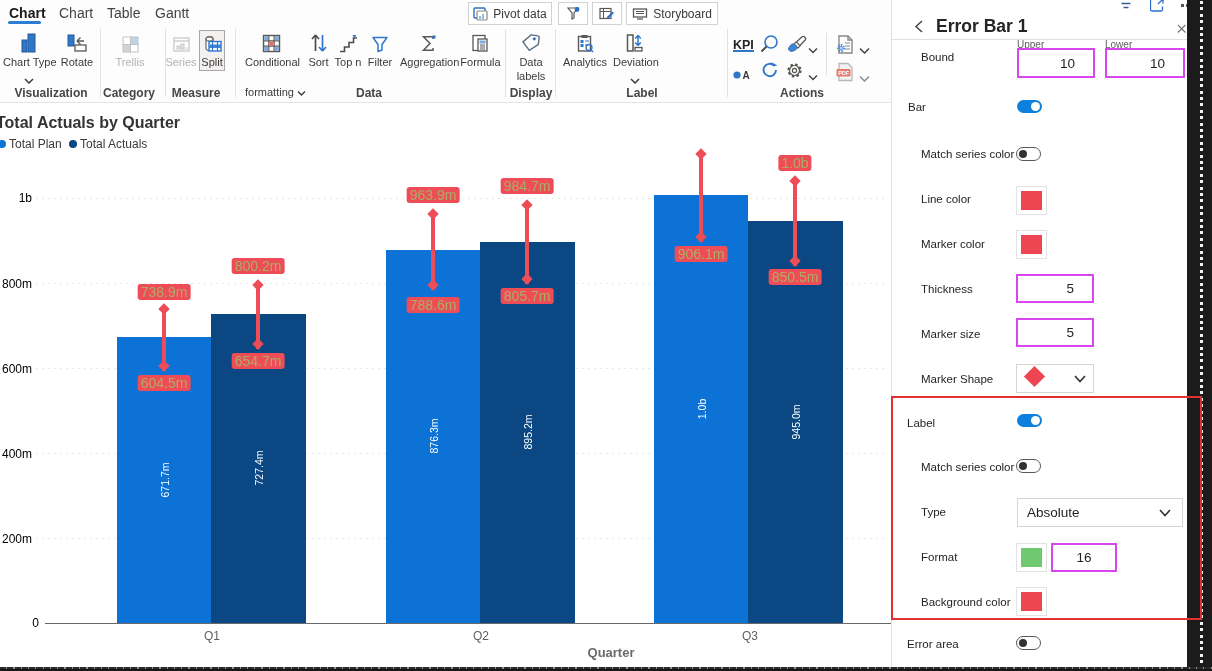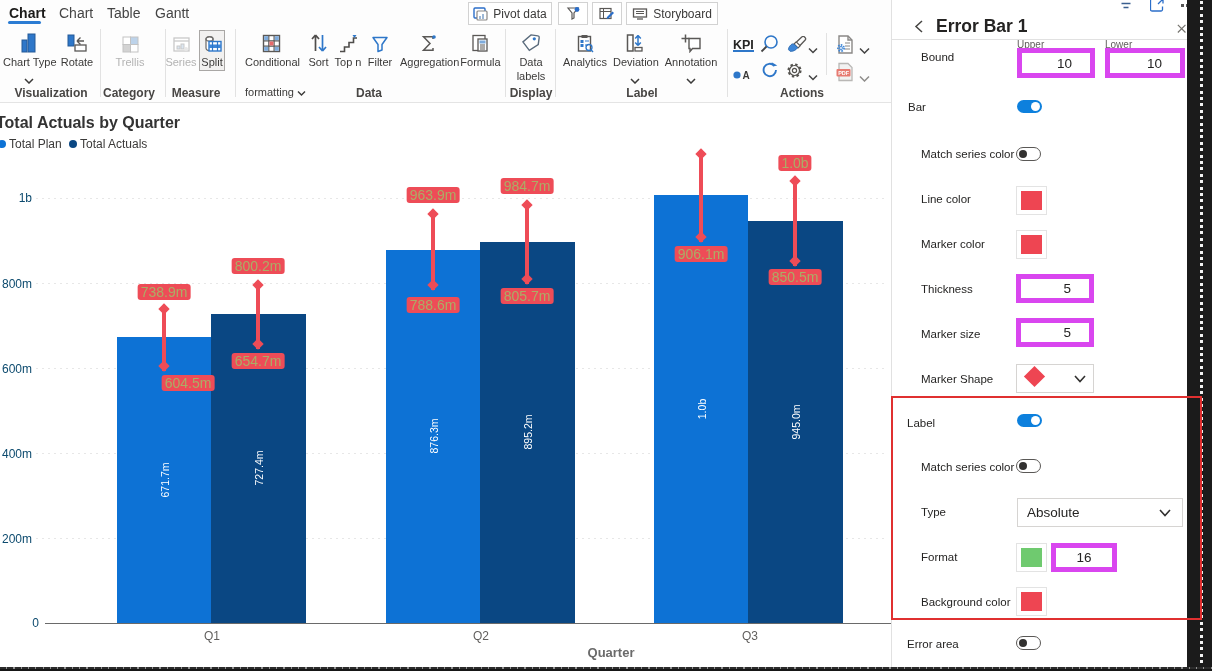--- a/index.html
+++ b/index.html
@@ -12,31 +12,31 @@
   .sep { position:absolute; top:29px; height:68px; width:1px; background:#e2e2e2; }
   .rbtn { position:absolute; top:27px; text-align:center; }
   .rbtn .ric { height:26px; display:flex; align-items:flex-end; justify-content:center; }
   .rlab { font-size:11px; color:#3b3a39; line-height:13.5px; margin-top:3px; white-space:nowrap; }
   .rlab.gray { color:#b3b3b3; }
   .glab { position:absolute; top:86px; font-size:12px; font-weight:bold; color:#484644; white-space:nowrap; transform:translateX(-50%); }
   .qabox { position:absolute; top:2px; height:23px; border:1px solid #d2d2d2; background:#fff; display:flex; align-items:center; justify-content:center; font-size:12px; color:#3b3a39; gap:5px; }
   
   #chart { position:absolute; left:0; top:104px; width:891px; height:562px; background:#fff; overflow:hidden; }
   .grid { position:absolute; left:36px; width:850px; height:1px; background-image:repeating-linear-gradient(to right,#e7e7e7 0 2px,transparent 2px 6px); }
-  .ylab { position:absolute; width:32px; text-align:right; font-size:12px; color:#0c4a6e; }
+  .ylab { position:absolute; width:32px; text-align:right; font-size:12px; color:#000000; }
   .bar { position:absolute; }
   .vlab { position:absolute; color:#fff; font-size:10.5px; white-space:nowrap; transform:translate(-50%,-50%) rotate(-90deg); }
   .eline { position:absolute; width:4px; background:#ee4c57; }
   .edia { position:absolute; width:8px; height:8px; background:#ee4c57; transform:rotate(45deg); }
   .elab { position:absolute; transform:translateX(-50%); background:#ee4c57; color:#abad66; font-size:14px; line-height:16px; padding:0 3px; border-radius:3px; white-space:nowrap; }
   .xlab { position:absolute; font-size:12px; color:#605e5c; transform:translateX(-50%); }
   
   #panel { position:absolute; left:891px; top:0; width:296px; height:671px; background:#fff; border-left:1px solid #e1e1e1; }
   .plab { position:absolute; font-size:11.5px; color:#252423; white-space:nowrap; }
-  .pinput { position:absolute; border:5px solid #d946ef; background:#fff; font-size:13.5px; color:#252423; display:flex; align-items:center; justify-content:flex-end; }
+  .pinput { position:absolute; border:2px solid #d946ef; background:#fff; font-size:13.5px; color:#252423; display:flex; align-items:center; justify-content:flex-end; }
   .toggle-on { position:absolute; width:25px; height:13px; border-radius:7px; background:#0d80dd; }
   .toggle-on:after { content:""; position:absolute; right:2px; top:2px; width:9px; height:9px; border-radius:50%; background:#fff; }
   .toggle-off { position:absolute; width:25px; height:14px; border-radius:7px; background:#fff; border:1px solid #5a5856; }
   .toggle-off:after { content:""; position:absolute; left:2px; top:2px; width:8px; height:8px; border-radius:50%; background:#323130; }
   .swatch { position:absolute; width:31px; height:29px; border:1px solid #e3e3e3; background:#fff; }
   .swatch i { position:absolute; left:4px; top:4px; right:4px; bottom:4px; display:block; }
   
   #darkstrip { position:absolute; left:1187px; top:0; width:25px; height:671px; background:#1b1b1b; }
   #dots { position:absolute; left:1200px; top:1px; width:3px; height:668px; background-image:repeating-linear-gradient(to bottom,#f2f2f2 0 3px,transparent 3px 6.4px); }
   #botdash { position:absolute; left:0; top:667px; width:1212px; height:2.5px; background-image:repeating-linear-gradient(to right,#2b2b2b 0 6px,#8f8f8f 6px 7.3px); }
@@ -248,32 +248,20 @@
           <rect x="2.5" y="2" width="5.5" height="16" fill="#fff" stroke="#5a5856" stroke-width="1.5"></rect>
           <path d="M13 3 v9.5 M13 2.5 l-2.8 3 M13 2.5 l2.8 3 M13 12.5 l-2.8 -3 M13 12.5 l2.8 -3" fill="none" stroke="#2e77c9" stroke-width="1.5"></path>
           <rect x="10" y="14.5" width="7" height="3.5" fill="#fff" stroke="#5a5856" stroke-width="1.3"></rect>
         </svg>
       </div>
     <div class="rlab">Deviation</div>
     <svg width="10" height="6" viewBox="0 0 10 6" style="margin-top:2px;">
         <path d="M1 1 L5 5 L9 1" fill="none" stroke="#3b3a39" stroke-width="1.5"></path>
       </svg>
   </div>
-  <div class="rbtn" style="left:664px; width:54px;">
-    <div class="ric">
-        <svg width="21" height="19" viewBox="0 0 21 19">
-          <path d="M8 4.5 h11 v10 h-7.5 l-2.5 3 v-3 h-1 z" fill="#fff" stroke="#5a5856" stroke-width="1.4"></path>
-          <path d="M4.5 0.5 v8 M0.5 4.5 h8" stroke="#5a5856" stroke-width="1.5"></path>
-        </svg>
-      </div>
-    <div class="rlab">Annotation</div>
-    <svg width="10" height="6" viewBox="0 0 10 6" style="margin-top:2px;">
-        <path d="M1 1 L5 5 L9 1" fill="none" stroke="#3b3a39" stroke-width="1.5"></path>
-      </svg>
-  </div>
 
   <div class="abs" style="left:733px; top:38px; font-size:12.5px; font-weight:bold; color:#252423;">KPI</div>
   <div class="abs" style="left:733px; top:50px; width:21px; height:2px; background:#2e77c9;"></div>
   <div class="abs" style="left:759px; top:34px;"><svg width="21" height="21" viewBox="0 0 21 21">
         <circle cx="12" cy="8" r="6" fill="none" stroke="#2e77c9" stroke-width="1.6"></circle>
         <path d="M7.5 12.5 L2.5 17.5" stroke="#444" stroke-width="1.8"></path>
       </svg></div>
   <div class="abs" style="left:787px; top:36px;"><svg width="20" height="18" viewBox="0 0 20 18">
         <path d="M9.5 6 L15 0.8 a1.6 1.6 0 0 1 2.3 0 l.9 .9 a1.6 1.6 0 0 1 0 2.3 L13 9.5" fill="none" stroke="#5a5856" stroke-width="1.3"></path>
         <path d="M9.2 5.8 L13.2 9.8 L11 12 L7 8 z" fill="#fff" stroke="#5a5856" stroke-width="1.2"></path>
@@ -358,21 +346,21 @@
   <div class="vlab" style="left:259px; top:364px;">727.4m</div>
   <div class="vlab" style="left:434px; top:332px;">876.3m</div>
   <div class="vlab" style="left:528px; top:328px;">895.2m</div>
   <div class="vlab" style="left:702px; top:305px;">1.0b</div>
   <div class="vlab" style="left:796px; top:318px;">945.0m</div>
 
   <div class="eline" style="left:162px; top:202px; height:65px;"></div>
   <div class="edia" style="left:160px; top:201px;"></div>
   <div class="edia" style="left:160px; top:258px;"></div>
   <div class="elab" style="left:164px; top:180px;">738.9m</div>
-  <div class="elab" style="left:164px; top:271px;margin-left:24px;">604.5m</div>
+  <div class="elab" style="left:164px; top:271px;">604.5m</div>
 
   <div class="eline" style="left:256px; top:178px; height:67px;"></div>
   <div class="edia" style="left:254px; top:177px;"></div>
   <div class="edia" style="left:254px; top:236px;"></div>
   <div class="elab" style="left:258px; top:154px;">800.2m</div>
   <div class="elab" style="left:258px; top:249px;">654.7m</div>
 
   <div class="eline" style="left:431px; top:107px; height:79px;"></div>
   <div class="edia" style="left:429px; top:106px;"></div>
   <div class="edia" style="left:429px; top:177px;"></div>

